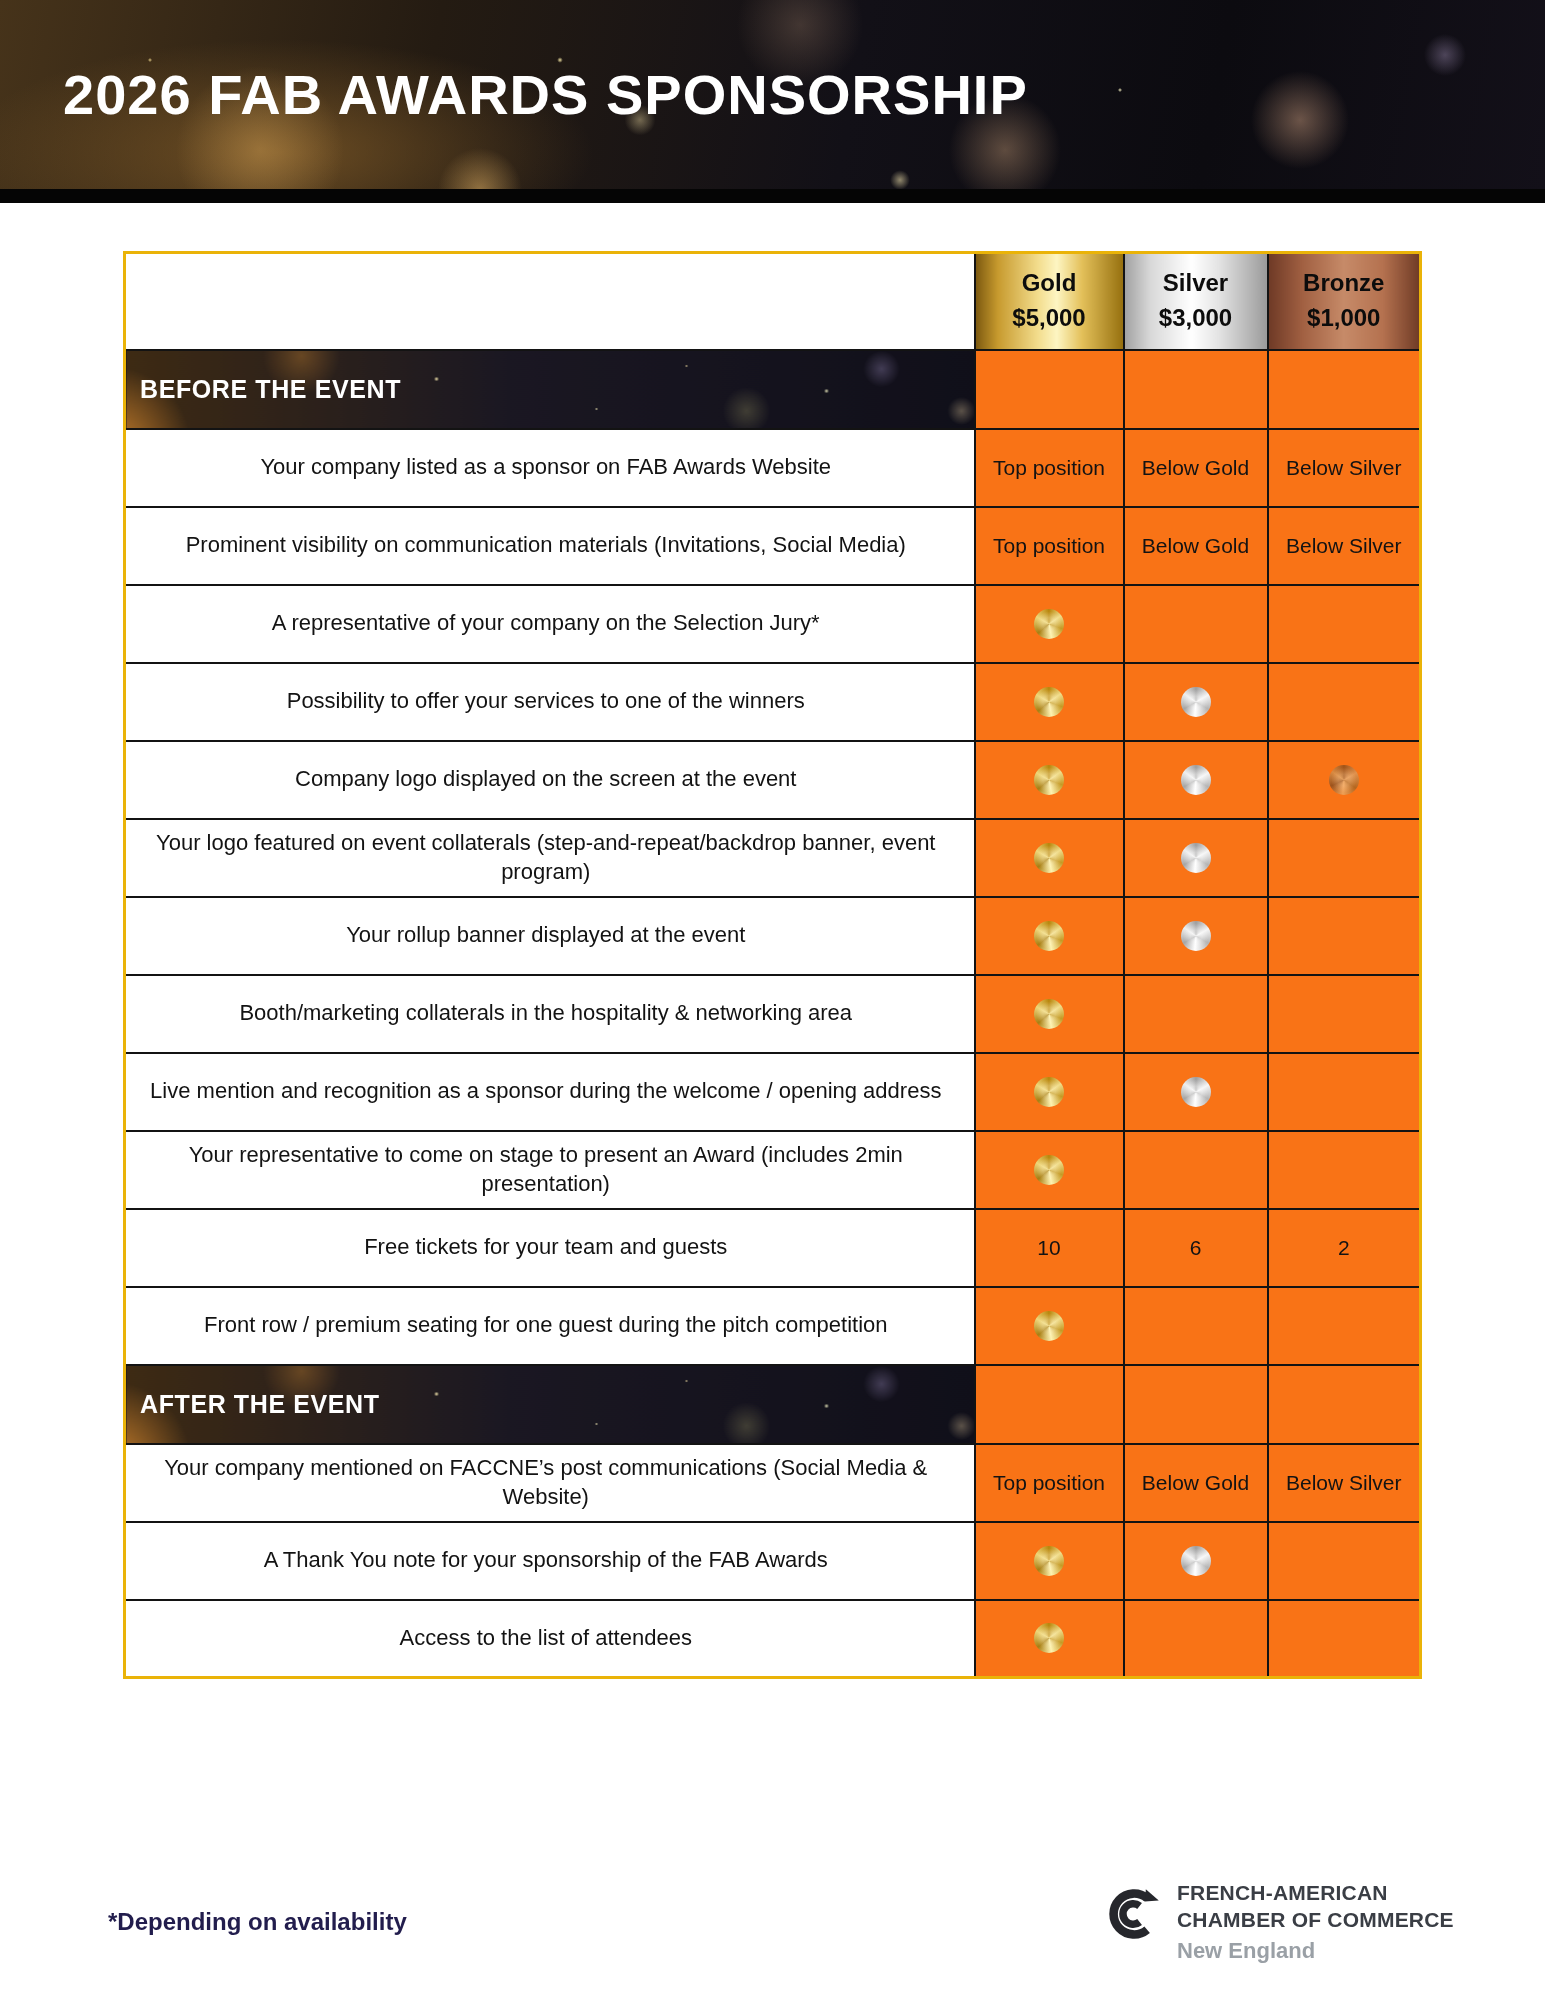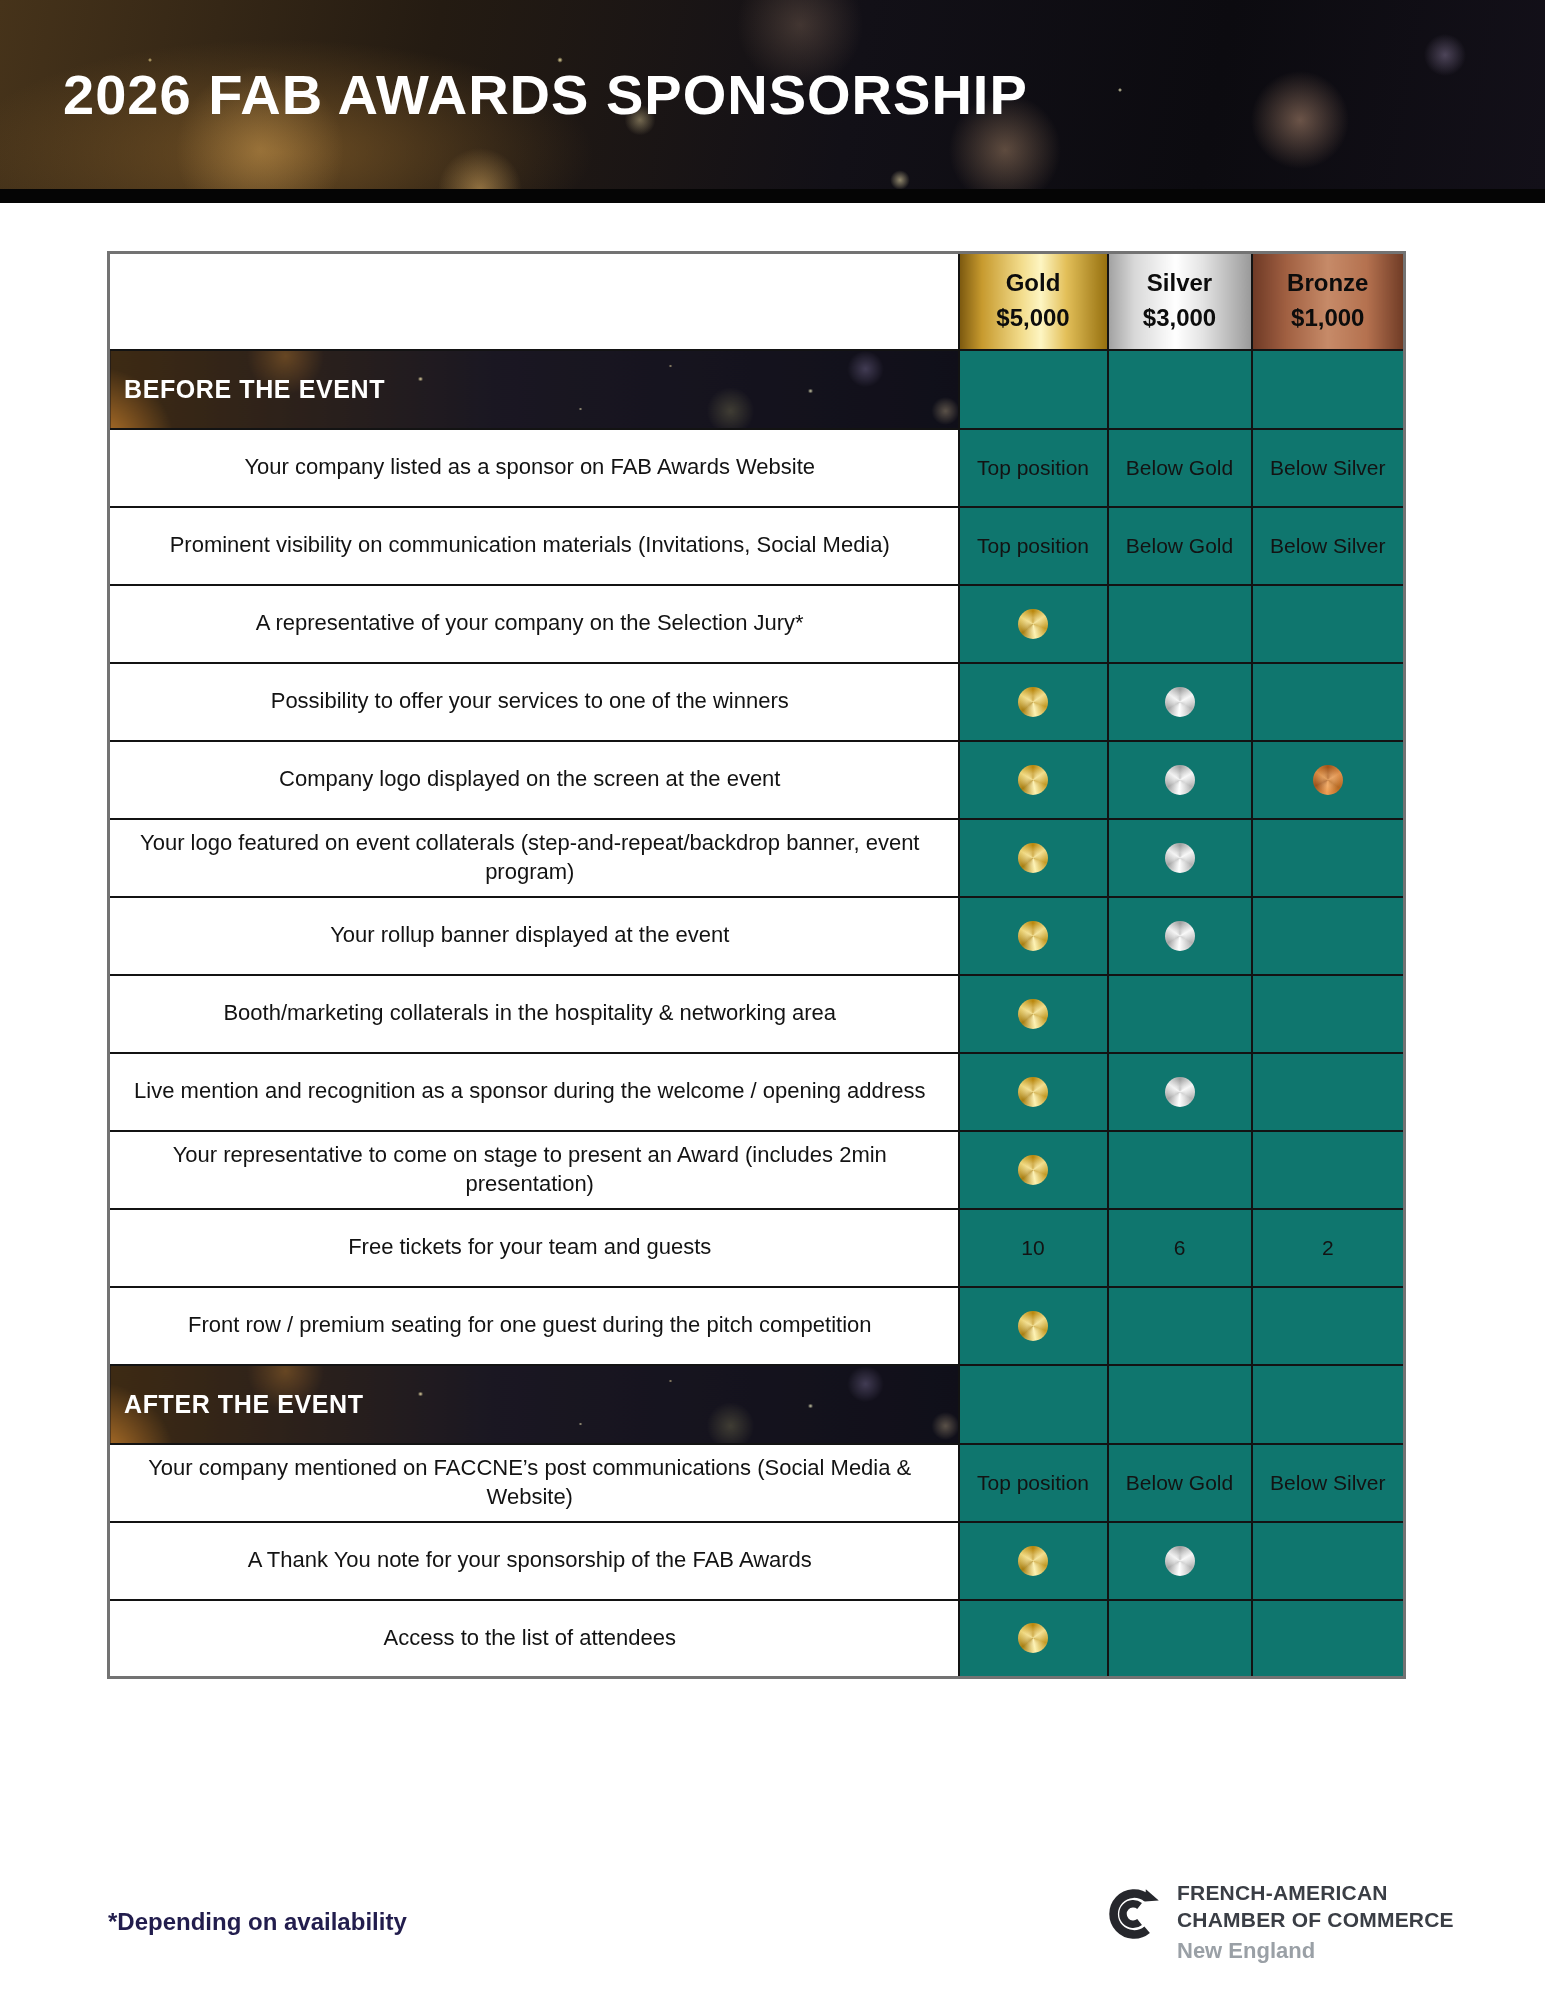--- a/index.html
+++ b/index.html
@@ -24,23 +24,23 @@
       linear-gradient(100deg,#46331a 0%,#241b12 28%,#121017 55%,#0c0b10 78%,#131019 100%);
   }
   .banner::after{content:"";position:absolute;left:0;bottom:0;width:100%;height:14px;background:#050505;}
   .page-title{
     position:absolute;left:63px;top:62px;margin:0;
     font-size:56px;font-weight:bold;letter-spacing:1px;color:#ffffff;white-space:nowrap;
   }
 
   
   table.sponsor{
-    position:absolute;left:107px;top:251px;width:1296px;
+    position:absolute;left:123px;top:251px;width:1296px;
     border-collapse:collapse;table-layout:fixed;
-    border:3px solid #737373;background:#fff;
+    border:3px solid #eab308;background:#fff;
   }
   table.sponsor td, table.sponsor th{border:2px solid #131313;overflow:hidden;}
   thead tr{height:97px;}
   tbody tr{height:78px;}
   tbody tr.band-row{height:79px;}
   th.blank{background:#fff;}
   th.tier{font-size:24px;font-weight:bold;color:#0c0c0c;text-align:center;line-height:1.45;padding:0;}
   th.tier-gold{background:linear-gradient(90deg,#7d5a10 0%,#c79a2e 15%,#f2dc8c 42%,#fdf5c2 55%,#e3c05a 72%,#96700f 100%);}
   th.tier-silver{background:linear-gradient(90deg,#a2a2a2 0%,#d8d8d8 18%,#ffffff 47%,#e3e3e3 66%,#bdbdbd 84%,#9a9a9a 100%);}
   th.tier-bronze{background:linear-gradient(90deg,#6e3a26 0%,#a05f41 22%,#c68a68 50%,#b4714f 76%,#703c26 100%);}
@@ -58,21 +58,21 @@
       radial-gradient(circle 3px   at 700px 40px, rgba(255,255,205,.85), transparent 80%),
       radial-gradient(circle 2px   at 560px 15px, rgba(255,235,170,.8),  transparent 80%),
       linear-gradient(90deg,#3d2a13 0%,#1a1722 45%,#100f19 100%);
   }
   td.band span{font-size:25px;font-weight:bold;color:#ffffff;letter-spacing:.6px;}
 
   td.label{
     font-size:22px;line-height:1.3;color:#131313;text-align:center;vertical-align:middle;
     padding:6px 18px 6px 10px;background:#fff;
   }
-  td.cell{font-size:21px;color:#131313;text-align:center;vertical-align:middle;background:#0f766e;}
+  td.cell{font-size:21px;color:#131313;text-align:center;vertical-align:middle;background:#f97316;}
 
   
   .dot{display:inline-block;width:30px;height:30px;border-radius:50%;vertical-align:middle;}
   .dot-gold{background:
       radial-gradient(circle at 50% 50%, rgba(255,245,200,.35) 0 30%, transparent 60%),
       conic-gradient(#b8860b,#f0dc8a 55deg,#c49a25 110deg,#fdf2b0 170deg,#a87e12 230deg,#eed67a 300deg,#b8860b 360deg);}
   .dot-silver{background:
       radial-gradient(circle at 50% 50%, rgba(255,255,255,.45) 0 28%, transparent 60%),
       conic-gradient(#9e9e9e,#f5f5f5 60deg,#b3b3b3 120deg,#ffffff 185deg,#a5a5a5 240deg,#eeeeee 305deg,#9e9e9e 360deg);}
   .dot-bronze{background:

